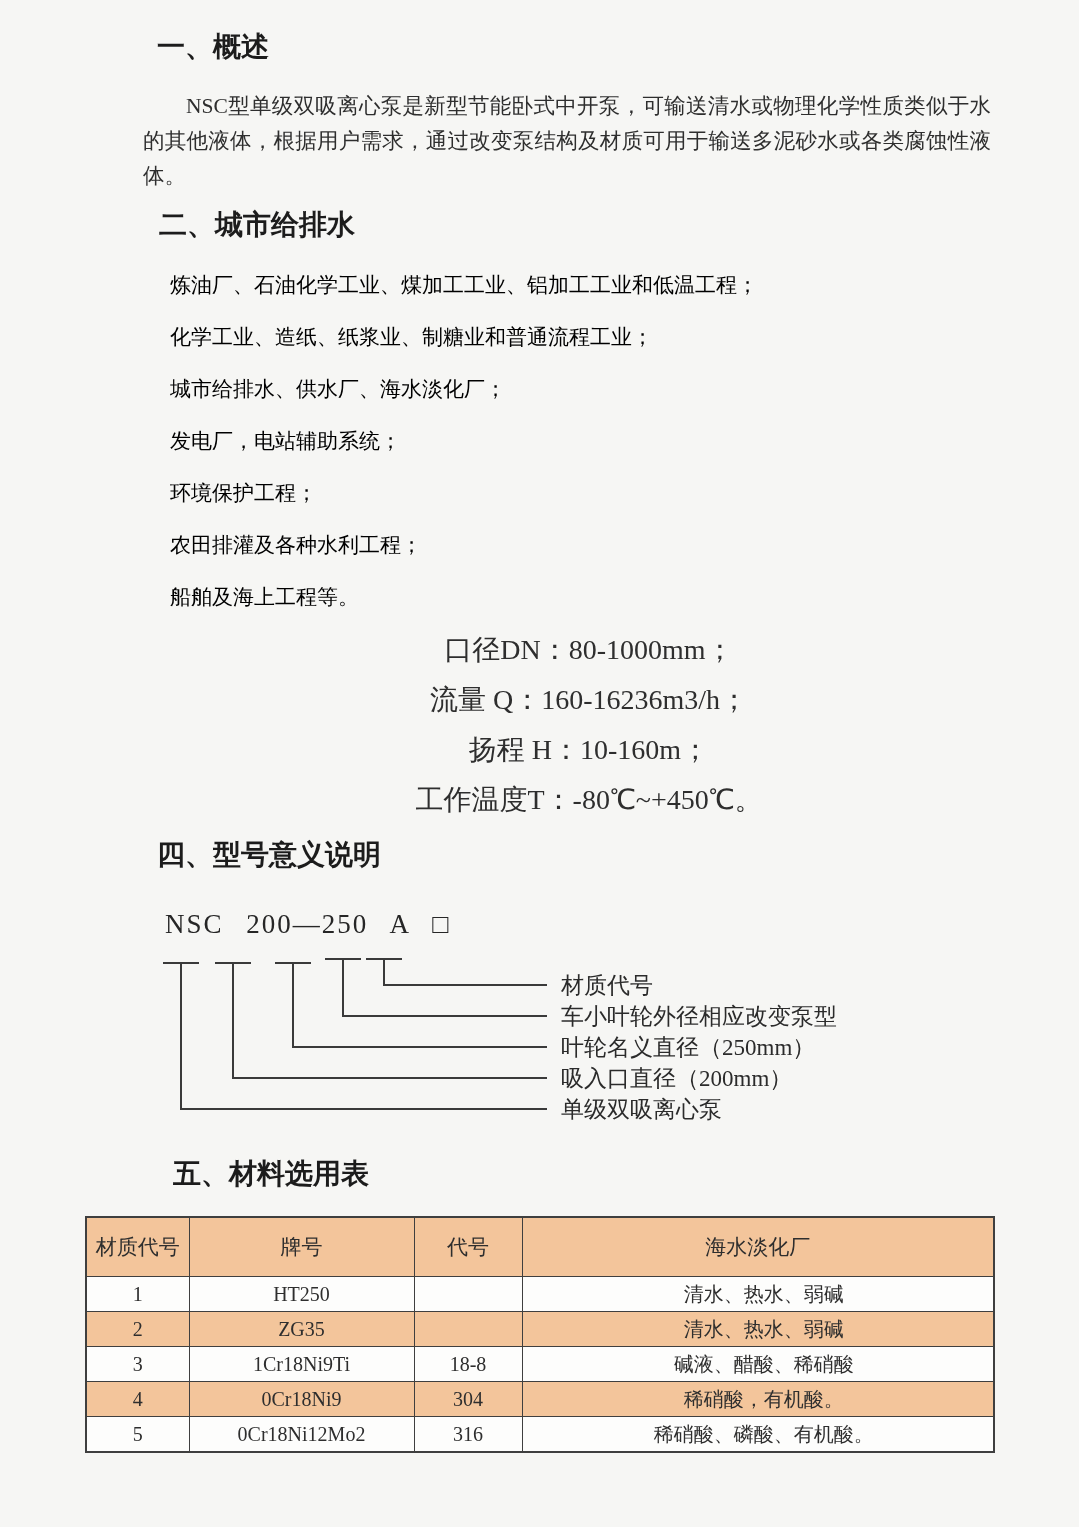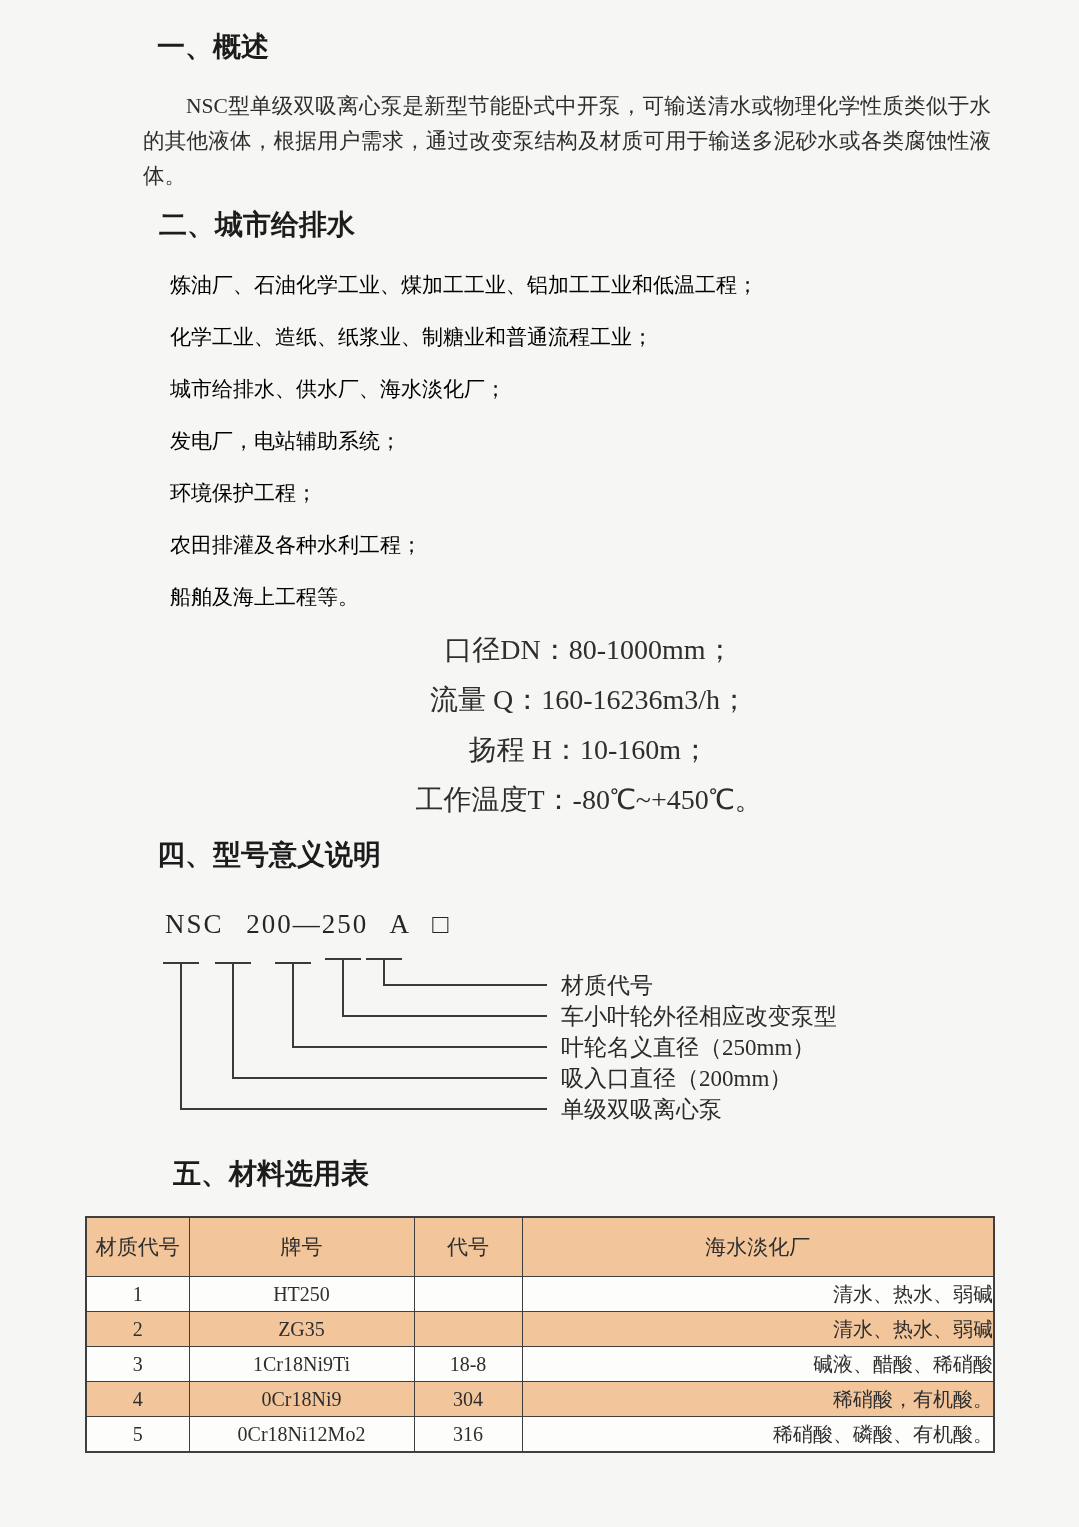--- a/index.html
+++ b/index.html
@@ -89,21 +89,21 @@
     height: 58px;
     font-size: 21px;
     background: #f3c59b;
   }
   .material-table td {
     height: 34px;
     font-size: 20px;
     background: #fdfdfc;
   }
   .material-table td:last-child {
-    text-align: right;
+    text-align: center;
     padding-left: 12px;
   }
   .material-table tbody tr:nth-child(even) td {
     background: #f3c59b;
   }
 </style>
 </head>
 <body>
 
 <div class="page">

